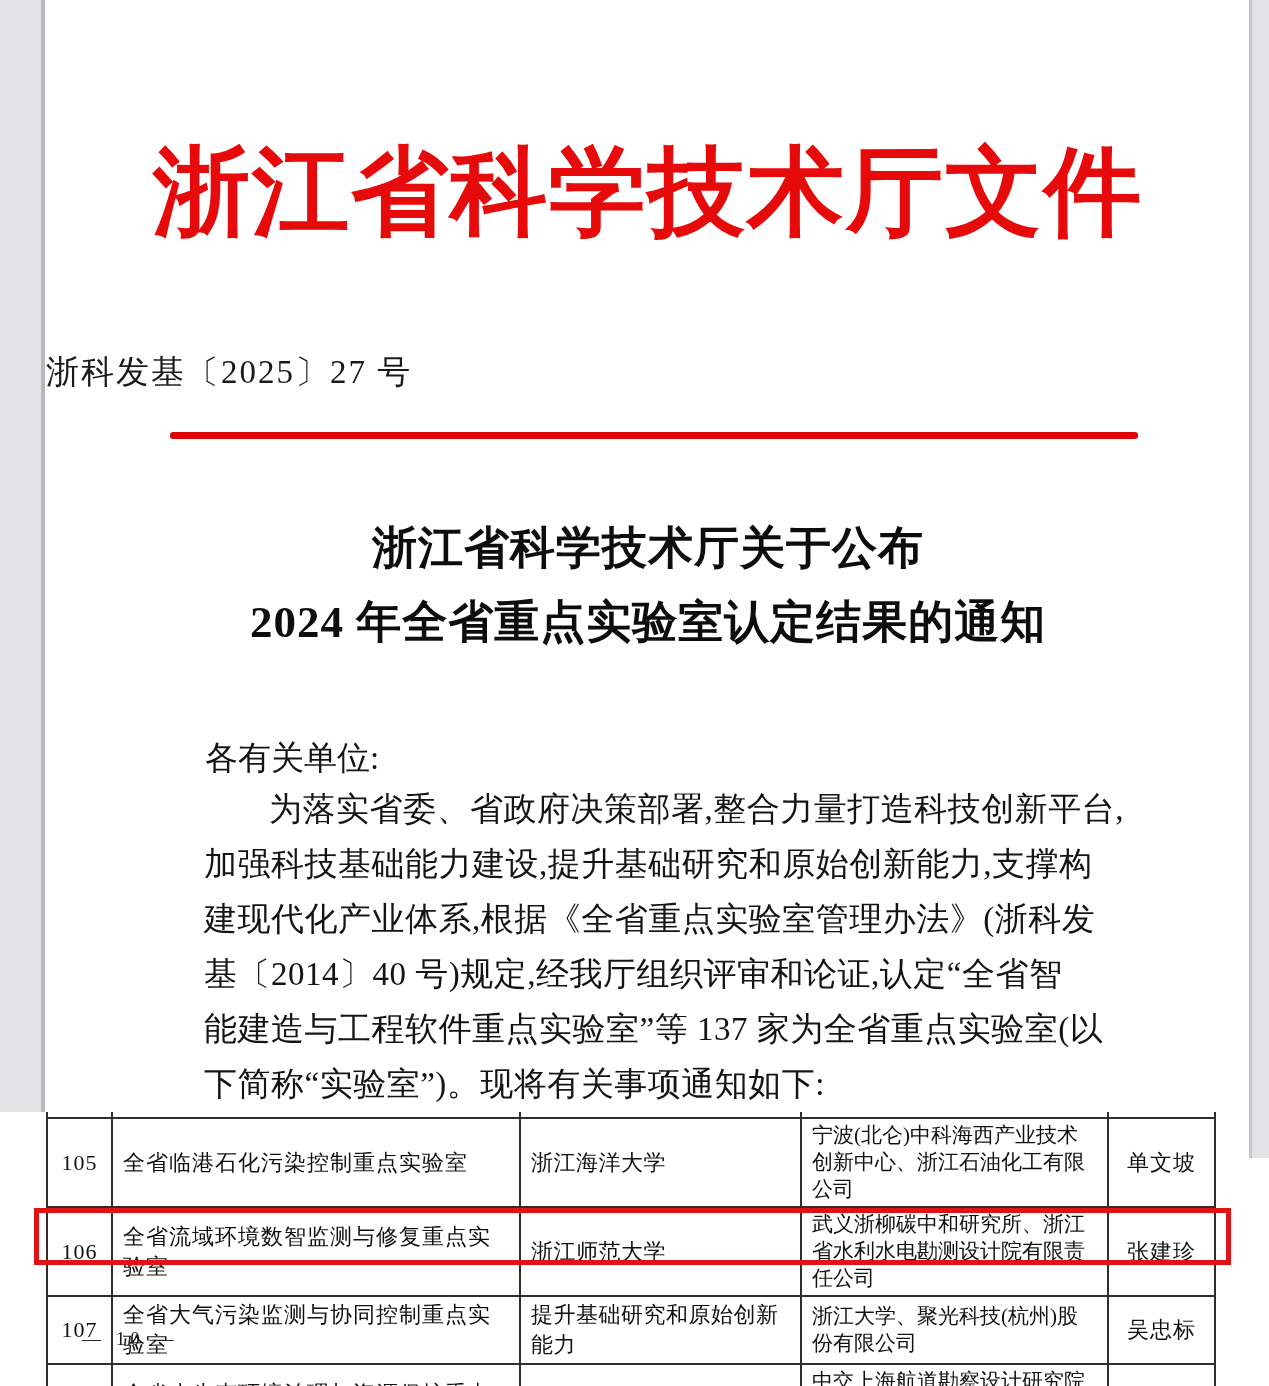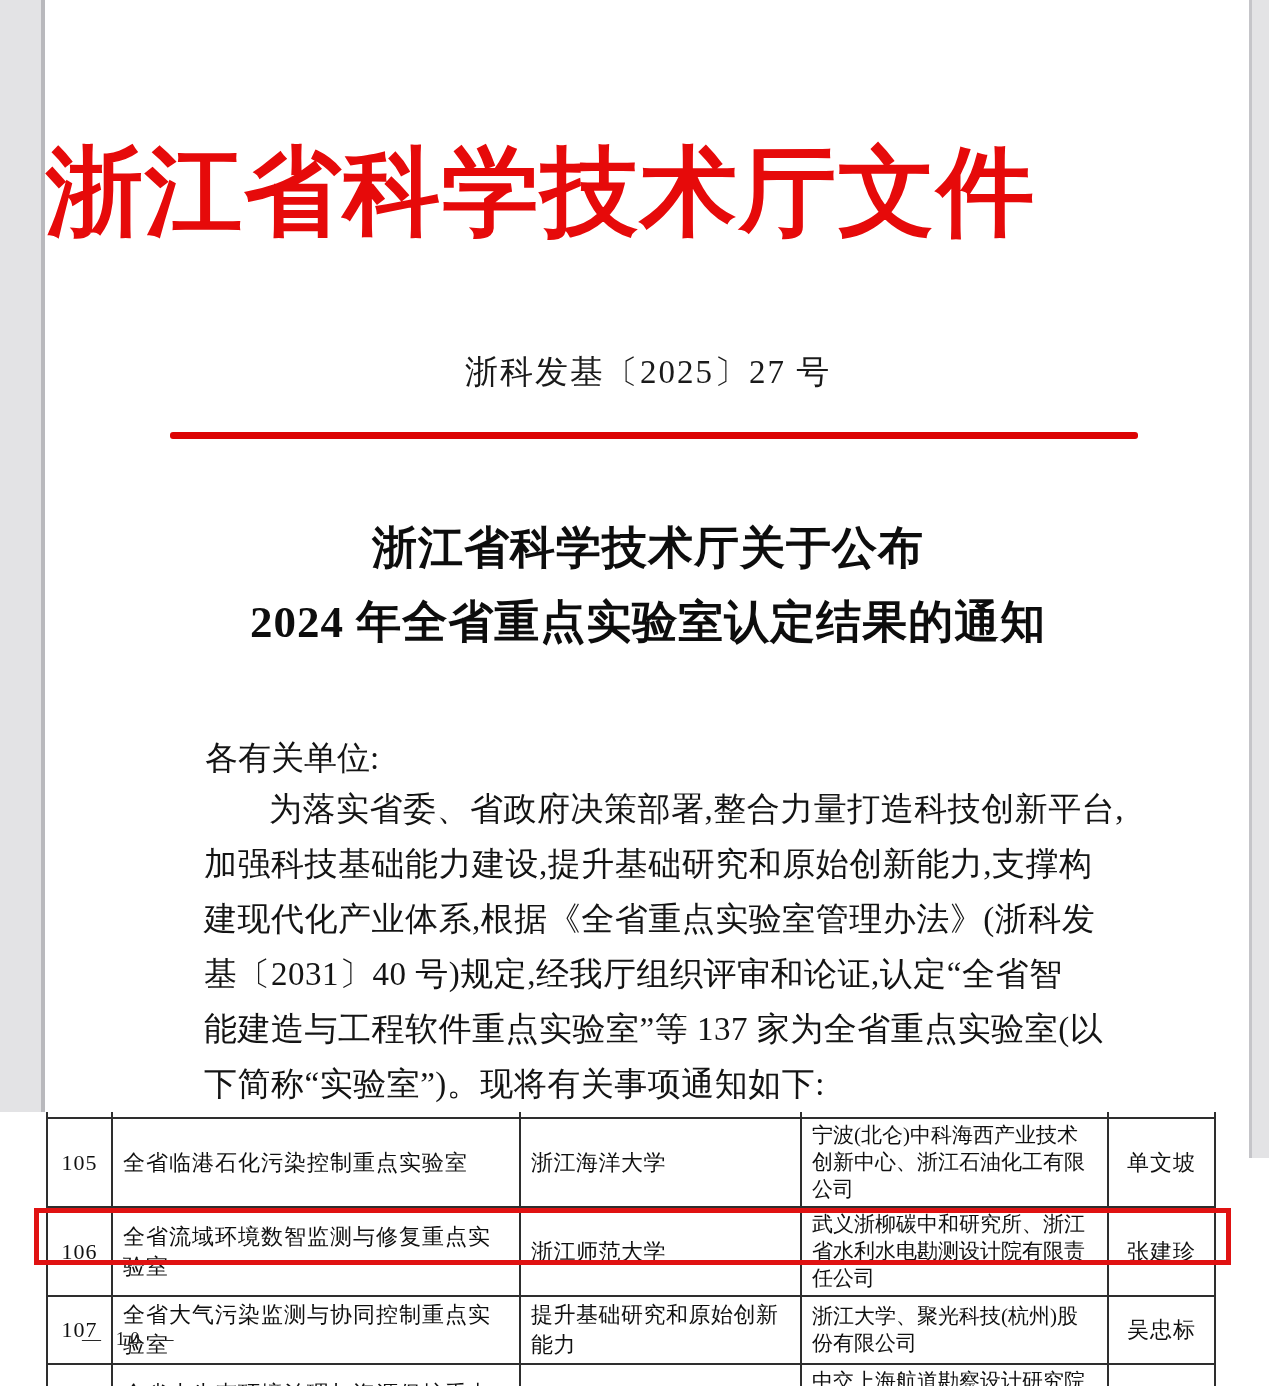--- a/index.html
+++ b/index.html
@@ -15,27 +15,28 @@
     position:absolute;left:0;top:0;width:41px;height:1112px;
     background:#e3e3e5;border-right:4px solid #babapc;
     border-right:4px solid #b9b9bd;
   }
   .margin-right{
     position:absolute;right:0;top:0;width:17px;height:1158px;
     background:#e3e3e5;border-left:3px solid #c5c5c9;
   }
   .letterhead{
     position:absolute;top:128px;left:46px;width:1204px;
+    text-align:center;
     font-size:97px;font-weight:bold;
     letter-spacing:2px;
     white-space:nowrap;
   }
   .docnum{
     position:absolute;top:350px;left:46px;width:1204px;
-    text-align:center;font-size:33px;color:#1a1a1a;
+    font-size:33px;color:#1a1a1a;
     letter-spacing:2px;
   }
   .redline{
     position:absolute;top:432px;left:170px;width:968px;height:7px;
     border-radius:3px;
   }
   .notice-title{
     position:absolute;left:46px;width:1204px;
     text-align:center;font-size:45px;font-weight:bold;color:#0d0d0d;
     letter-spacing:1px;white-space:nowrap;
@@ -102,21 +103,21 @@
   <div class="notice-title l1">浙江省科学技术厅关于公布</div>
 
   <div class="notice-title l2">2024 年全省重点实验室认定结果的通知</div>
 
   <div class="salutation">各有关单位:</div>
 
   <div class="bodytext">
     <div class="line indent">为落实省委、省政府决策部署,整合力量打造科技创新平台,</div>
     <div class="line">加强科技基础能力建设,提升基础研究和原始创新能力,支撑构</div>
     <div class="line">建现代化产业体系,根据《全省重点实验室管理办法》(浙科发</div>
-    <div class="line">基〔2031〕40 号)规定,经我厅组织评审和论证,认定“全省智</div>
+    <div class="line">基〔2014〕40 号)规定,经我厅组织评审和论证,认定“全省智</div>
     <div class="line">能建造与工程软件重点实验室”等 137 家为全省重点实验室(以</div>
     <div class="line">下简称“实验室”)。现将有关事项通知如下:</div>
   </div>
 
   <table class="results">
     <colgroup>
       <col style="width:65px">
       <col style="width:408px">
       <col style="width:281px">
       <col style="width:307px">

